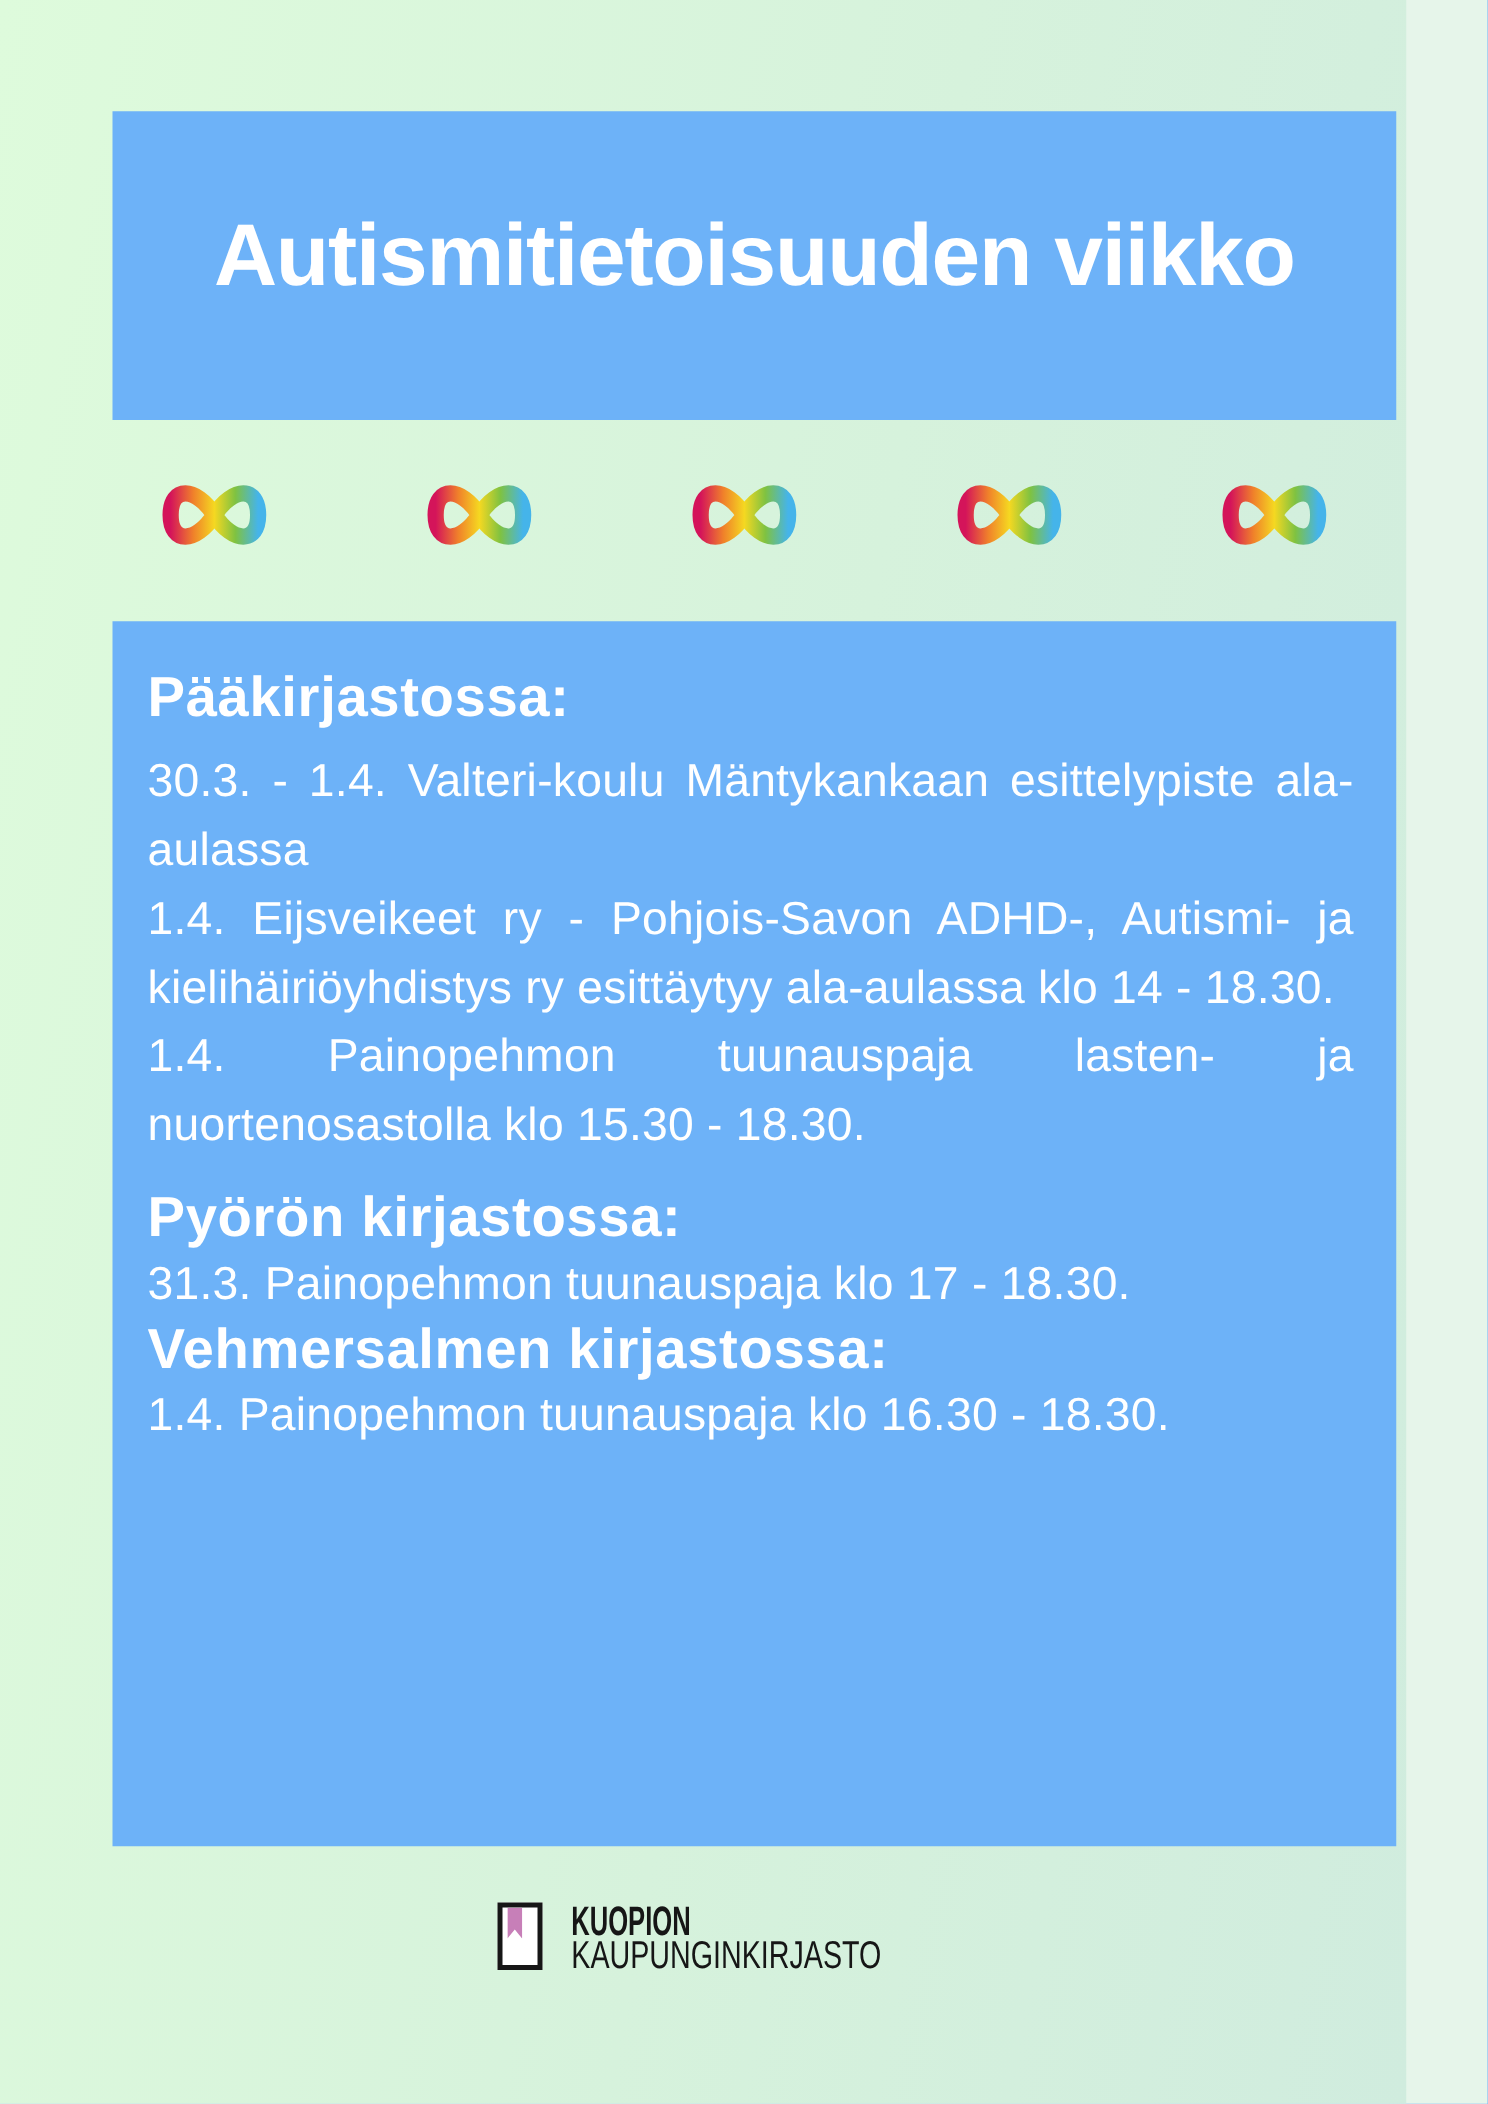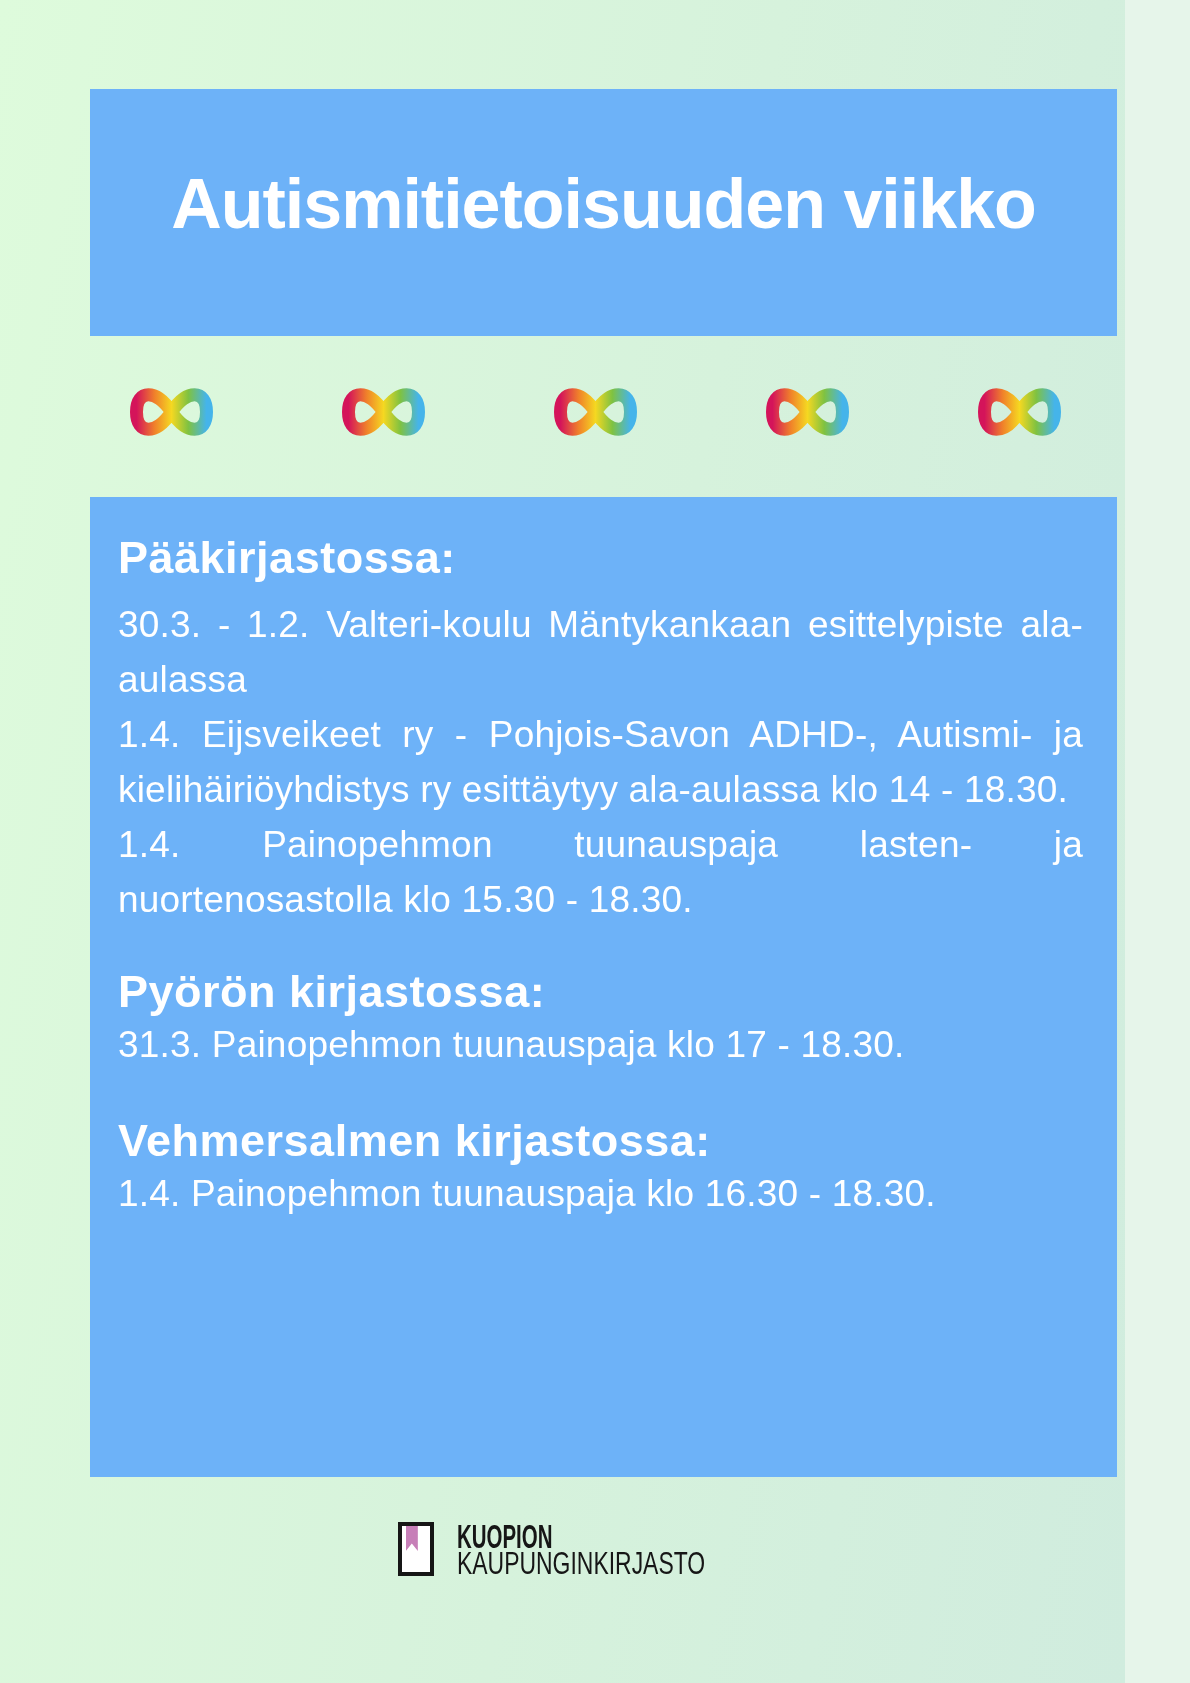--- a/index.html
+++ b/index.html
@@ -63,22 +63,22 @@
     color: var(--text-white, #ffffff);
   }
   .events-box h2 {
     margin: 0;
     font-size: 45px;
     font-weight: bold;
     line-height: 50px;
     letter-spacing: 0.5px;
   }
   .events-box h2.h-first   { margin-bottom: 14px; }
-  .events-box h2.h-pyoro   { margin-top: 40px; }
-  .events-box h2.h-vehmer  { margin-top: 44px; }
+  .events-box h2.h-pyoro   { margin-top: 22px; }
+  .events-box h2.h-vehmer  { }
   .event {
     margin: 0;
     font-size: 37px;
     line-height: 55px;
     text-align: justify;
     letter-spacing: 0.2px;
   }
 
   
   .footer {
@@ -159,21 +159,21 @@
     <svg class="inf" viewBox="0 0 100 62">
       <path d="M15,31 C15,8 35,8 50,31 C65,54 85,54 85,31 C85,8 65,8 50,31 C35,54 15,54 15,31 Z" fill="none" stroke="url(#infg)" stroke-width="13"></path>
     </svg>
     <svg class="inf" viewBox="0 0 100 62">
       <path d="M15,31 C15,8 35,8 50,31 C65,54 85,54 85,31 C85,8 65,8 50,31 C35,54 15,54 15,31 Z" fill="none" stroke="url(#infg)" stroke-width="13"></path>
     </svg>
   </div>
 
   <main class="events-box">
     <h2 class="h-first">Pääkirjastossa:</h2>
-    <p class="event">30.3. - 1.2. Valteri-koulu Mäntykankaan esittelypiste ala-aulassa</p>
+    <p class="event">30.3. - 1.4. Valteri-koulu Mäntykankaan esittelypiste ala-aulassa</p>
     <p class="event">1.4. Eijsveikeet ry - Pohjois-Savon ADHD-, Autismi- ja kielihäiriöyhdistys ry esittäytyy ala-aulassa klo 14 - 18.30.</p>
     <p class="event">1.4. Painopehmon tuunauspaja lasten- ja nuortenosastolla  klo 15.30 - 18.30.</p>
 
     <h2 class="h-pyoro">Pyörön kirjastossa:</h2>
     <p class="event">31.3. Painopehmon tuunauspaja klo 17 - 18.30.</p>
 
     <h2 class="h-vehmer">Vehmersalmen kirjastossa:</h2>
     <p class="event">1.4. Painopehmon tuunauspaja klo 16.30 - 18.30.</p>
   </main>
 

